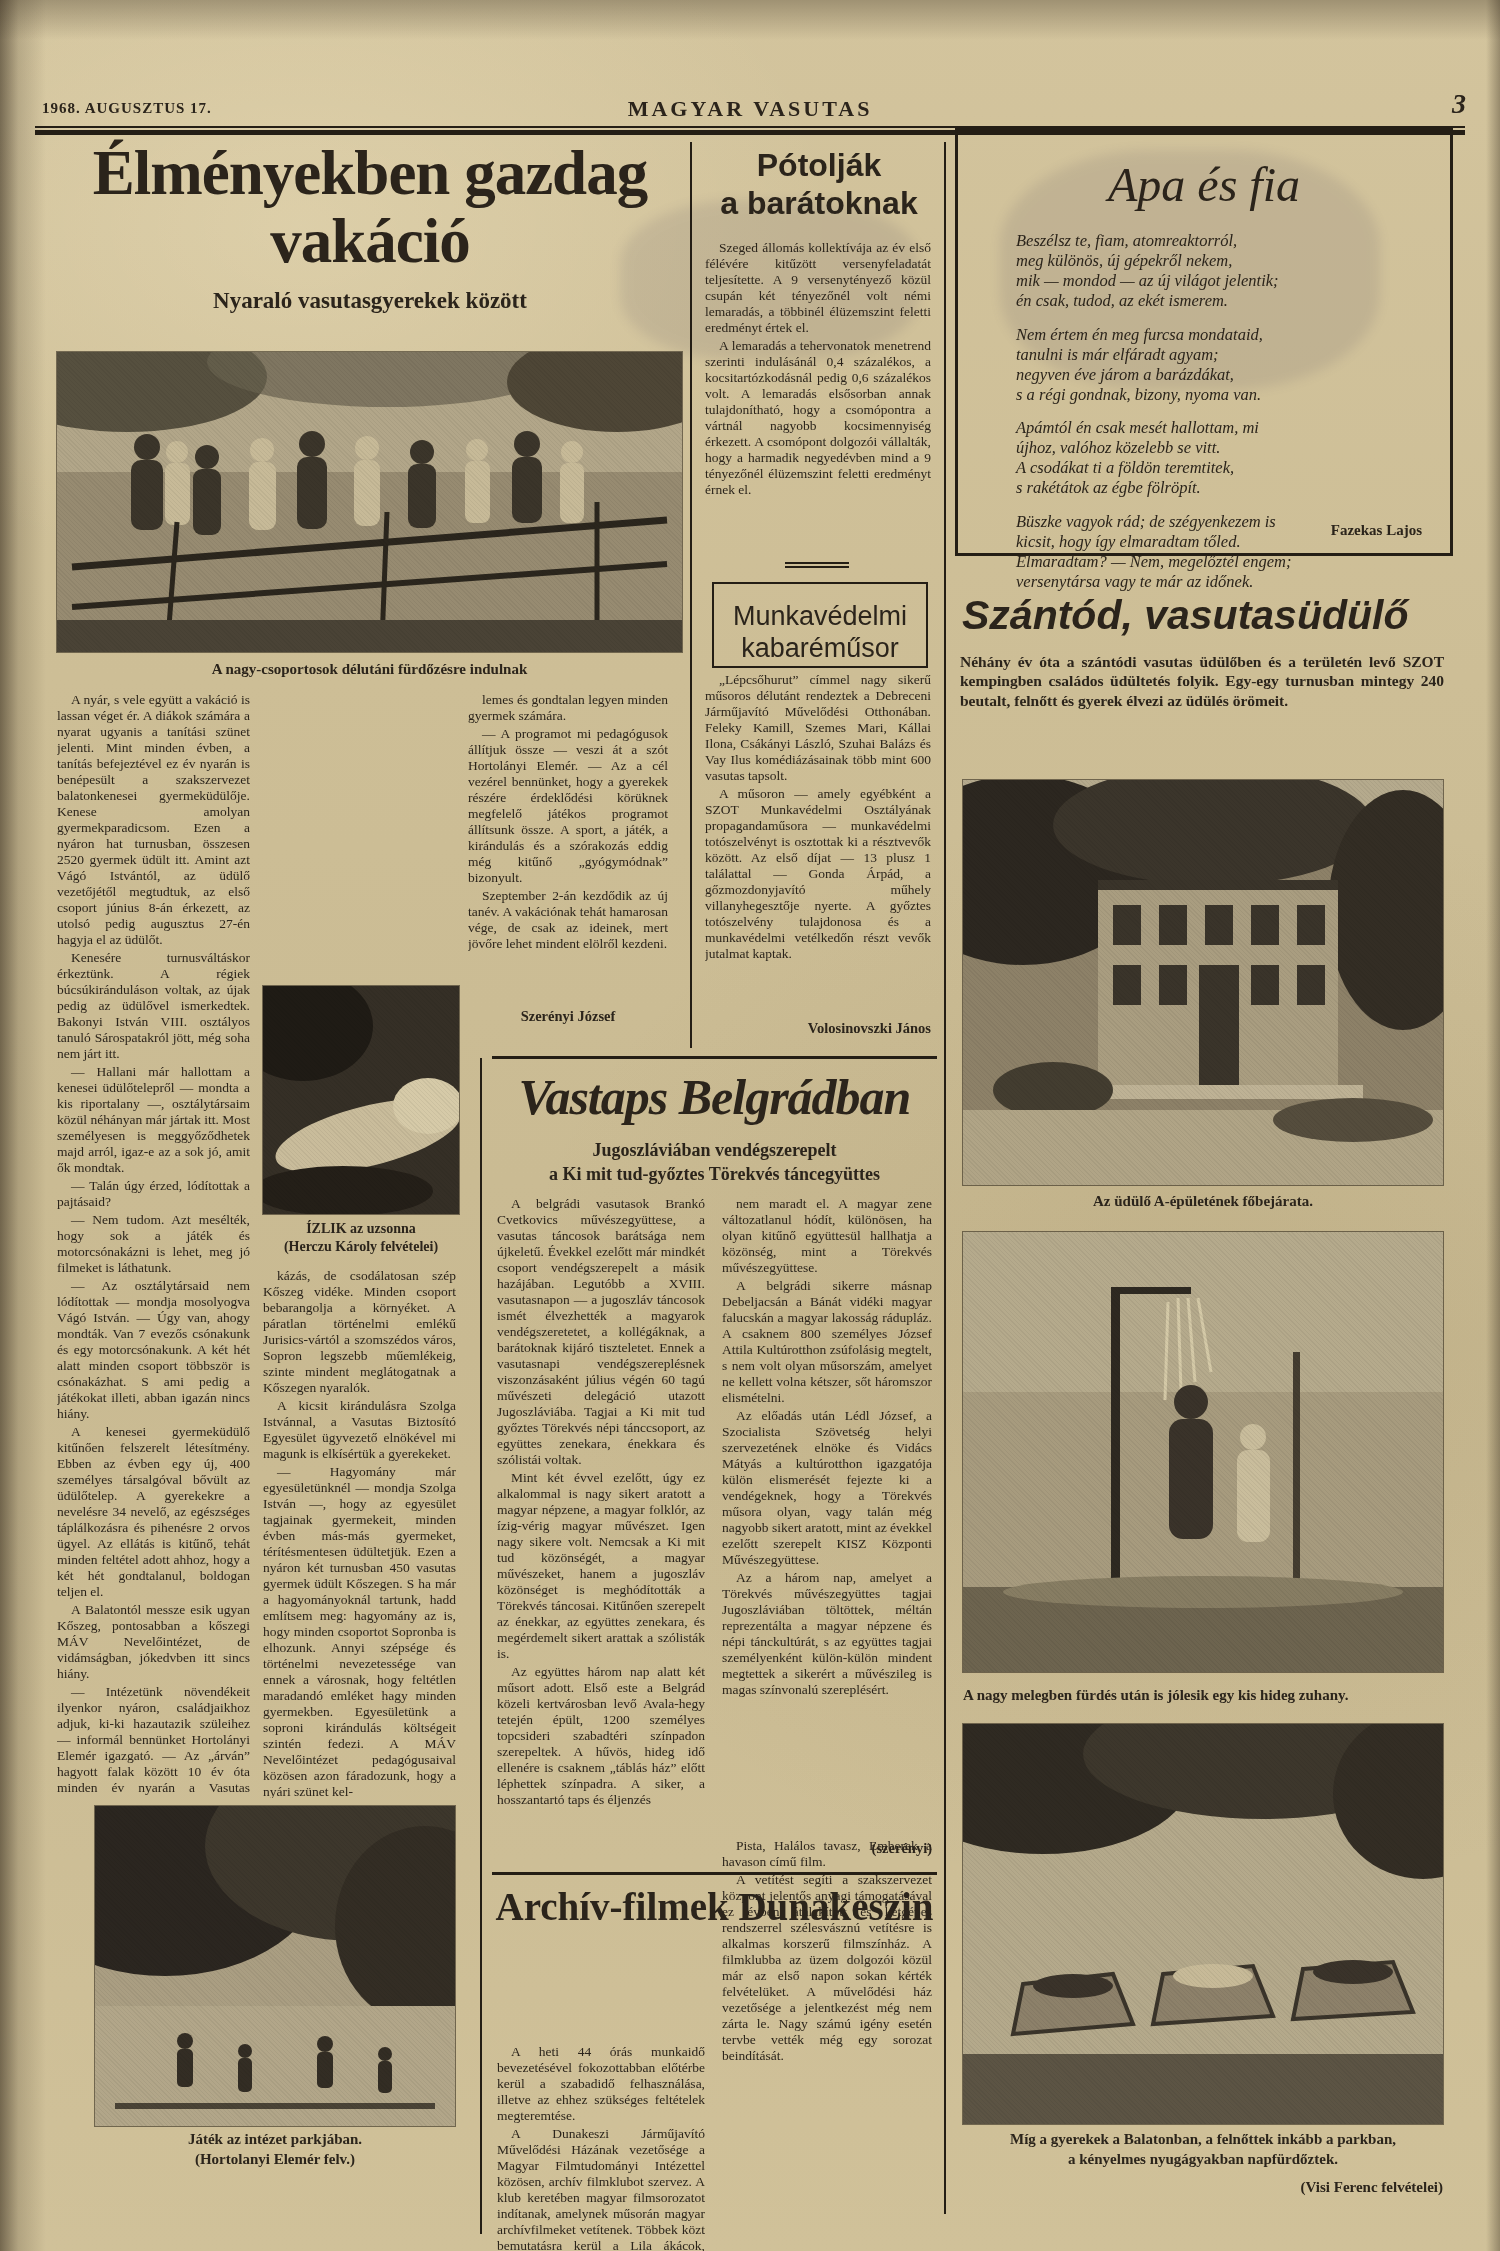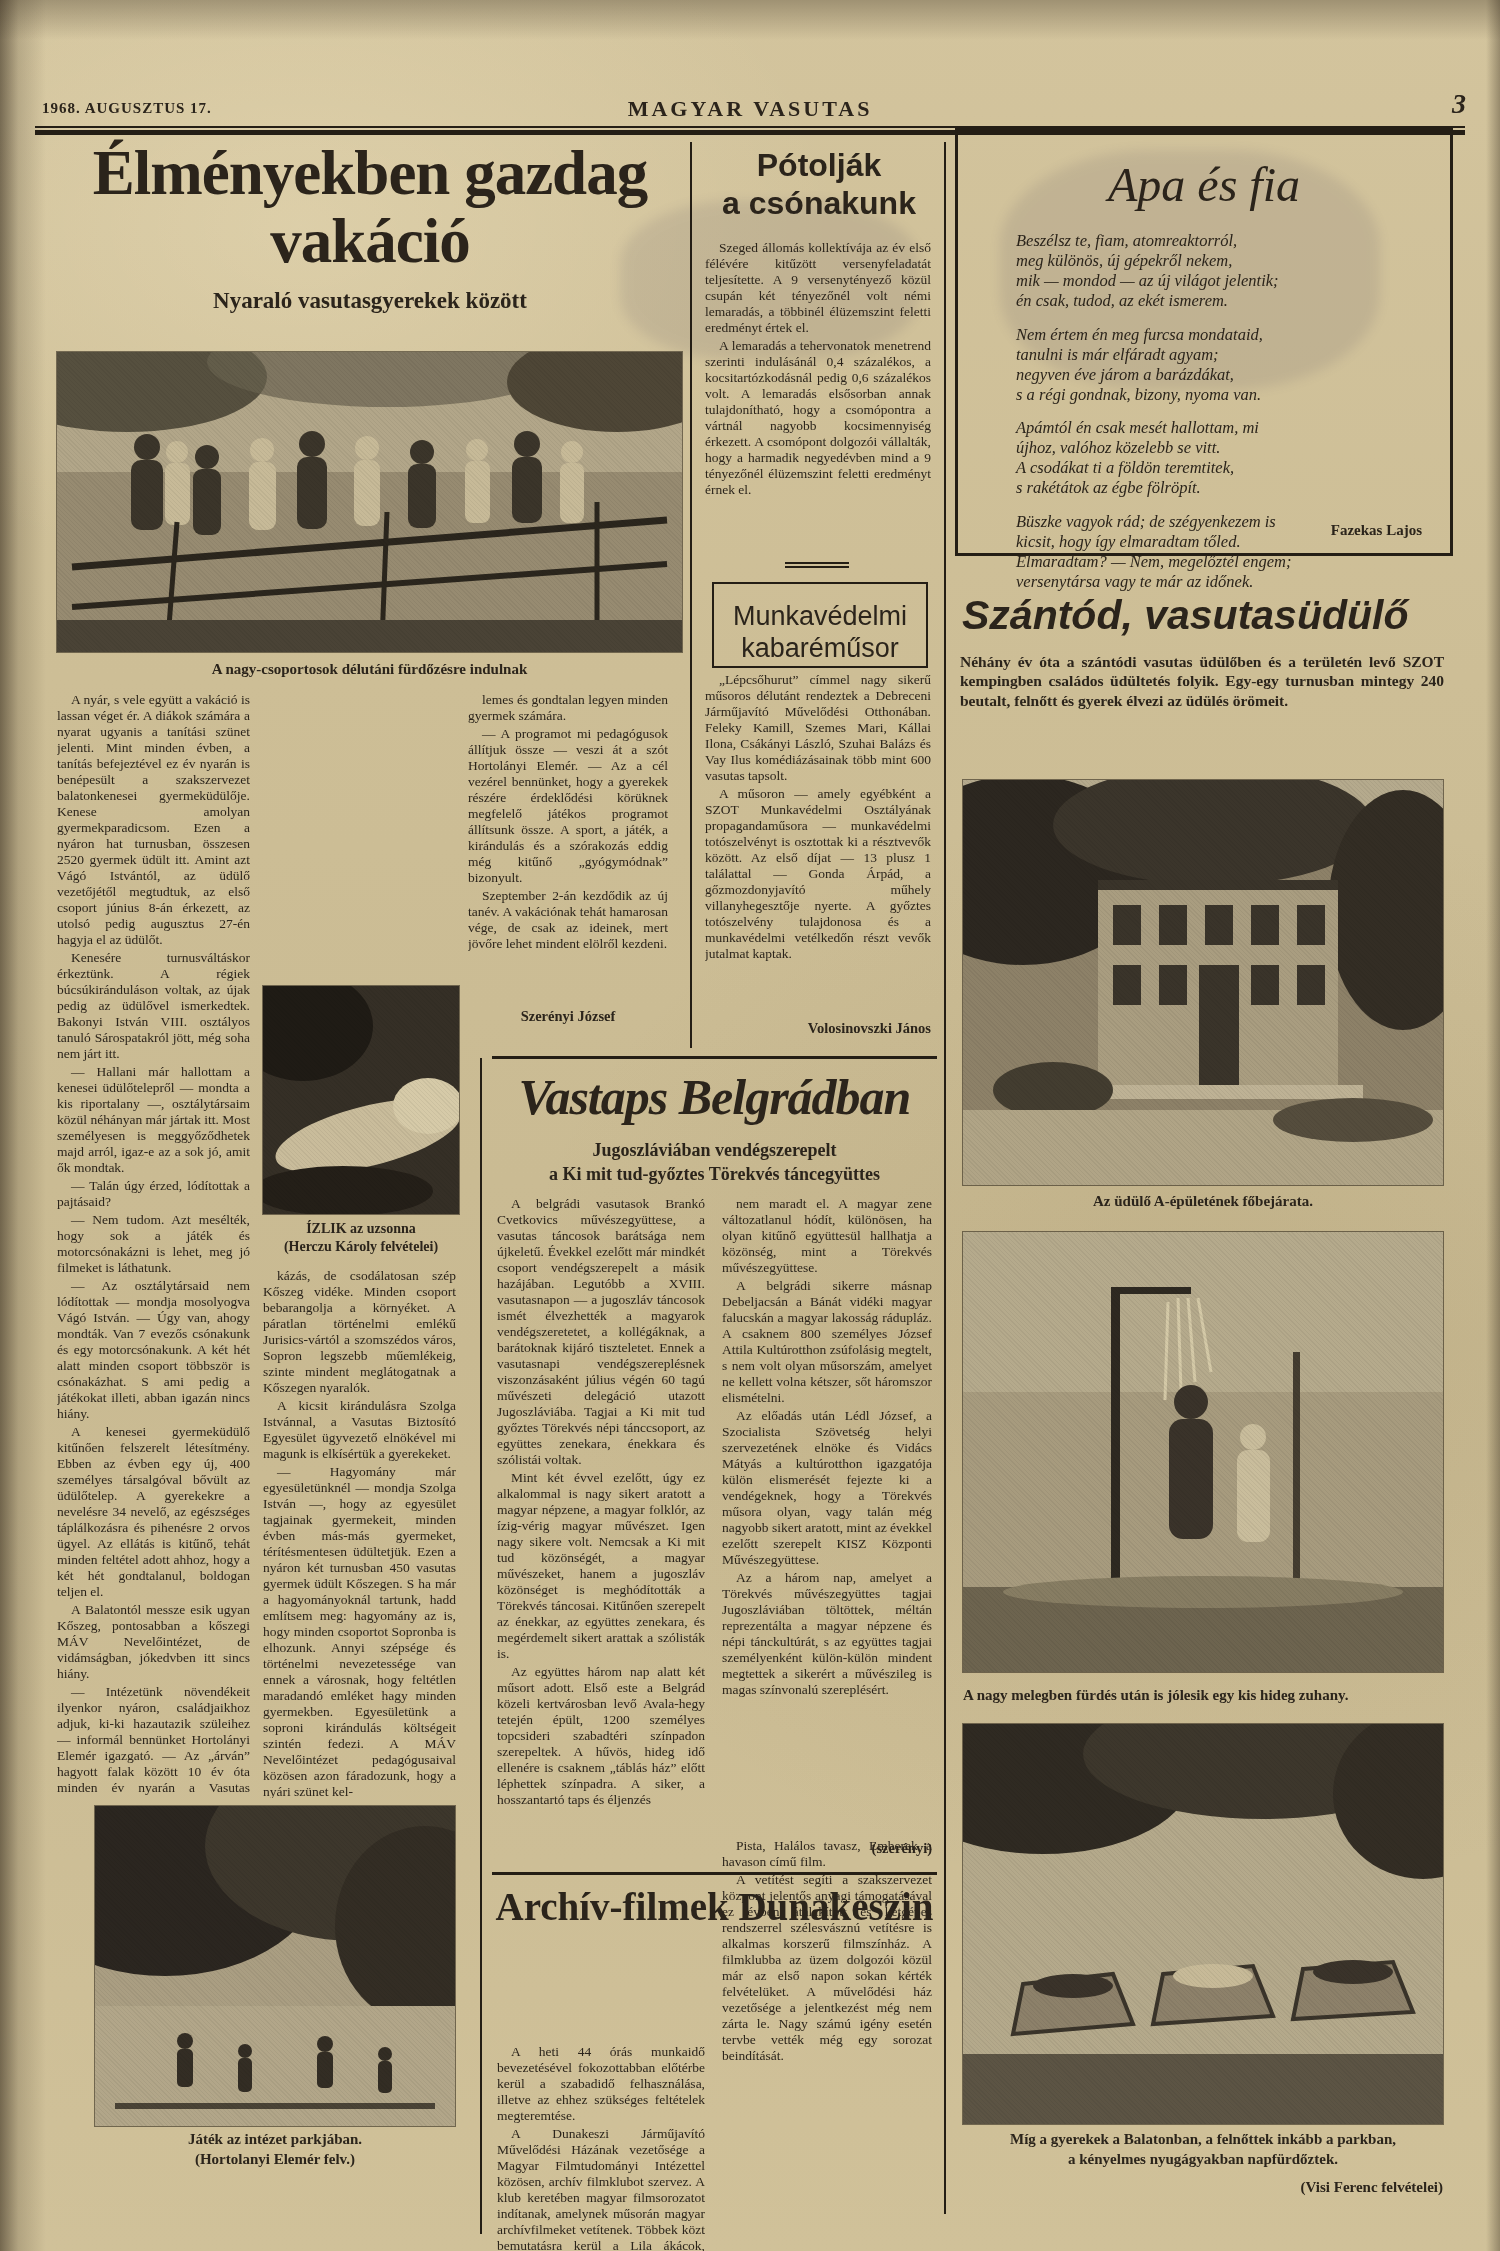--- a/index.html
+++ b/index.html
@@ -189,21 +189,21 @@
       </g>
       <line x1="20" y1="300" x2="340" y2="300" stroke="#4a4336" stroke-width="6"></line>
     </svg>
   </div>
   <div class="caption" style="left:95px;top:2130px;width:360px;font-size:15px;">
     <span>Játék az intézet parkjában.</span><br>
     <span>(Hortolanyi Elemér felv.)</span>
   </div>
 
   <div class="title-mid sans" style="top:148px;">Pótolják</div>
-  <div class="title-mid sans" style="top:186px;">a csónakunk</div>
+  <div class="title-mid sans" style="top:186px;">a barátoknak</div>
   <div class="bodycol" style="left:705px;top:240px;width:226px;height:316px;">
       <p>Szeged állomás kollektívája az év első félévére kitűzött versenyfeladatát teljesítette. A 9 versenytényező közül csupán két tényezőnél volt némi lemaradás, a többinél élüzemszint feletti eredményt értek el.</p>
       <p>A lemaradás a tehervonatok menetrend szerinti indulásánál 0,4 százalékos, a kocsitartózkodásnál pedig 0,6 százalékos volt. A lemaradás elsősorban annak tulajdonítható, hogy a csomópontra a vártnál nagyobb kocsimennyiség érkezett. A csomópont dolgozói vállalták, hogy a harmadik negyedévben mind a 9 tényezőnél élüzemszint feletti eredményt érnek el.</p>
     </div>
   <div class="rule-h" style="left:785px;top:562px;width:64px;height:2px;"></div>
   <div class="rule-h" style="left:785px;top:566px;width:64px;height:2px;"></div>
 
   <div class="box-head sans" style="left:712px;top:582px;width:212px;height:66px;">
     <span>Munkavédelmi</span><br>
     <span>kabaréműsor</span>

